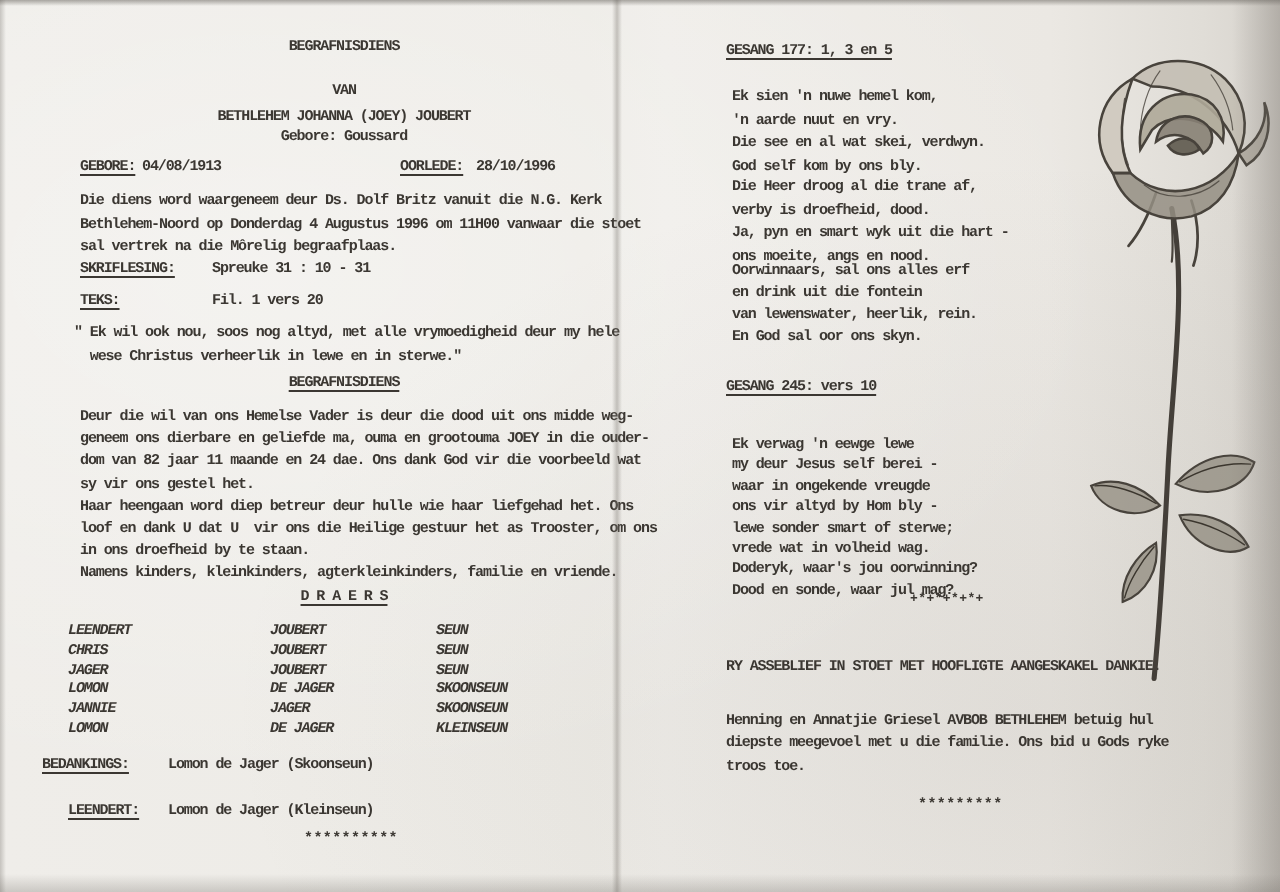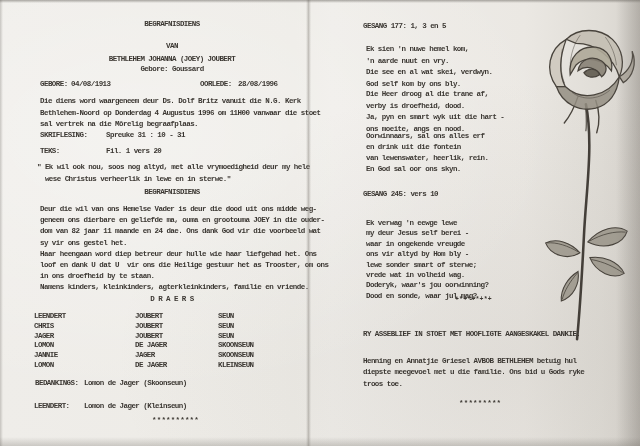--- a/index.html
+++ b/index.html
@@ -8,23 +8,23 @@
     background:
       radial-gradient(ellipse at 20% 30%, rgba(255,255,255,.35), rgba(255,255,255,0) 60%),
       radial-gradient(ellipse at 80% 80%, rgba(120,114,105,.10), rgba(0,0,0,0) 55%),
       linear-gradient(90deg,#efede9 0%,#edebe6 46%,#efede9 52%,#ebe8e3 82%,#e0ddd7 94%,#d7d3cd 100%);
     font-family:"Liberation Mono","DejaVu Sans Mono",monospace;
     font-size:7.5px;letter-spacing:-0.55px;color:#3b3732;font-weight:bold;
   }
   .abs{position:absolute;white-space:pre;}
   .pre{position:absolute;white-space:pre;line-height:11.5px;}
   .ctrL{position:absolute;left:32px;width:280px;text-align:center;white-space:pre;}
-  .u{text-underline-offset:2px;}
+  .u{text-decoration:underline;text-underline-offset:2px;}
   .vrow{height:10px;}
-  .vrow span{position:absolute;top:0;white-space:pre;}
+  .vrow span{position:absolute;top:0;white-space:pre;font-style:italic;}
   .edge-top{position:absolute;left:0;top:0;width:640px;height:3px;
     background:linear-gradient(180deg,rgba(95,91,85,.5),rgba(95,91,85,0));}
   .edge-bottom{position:absolute;left:0;bottom:0;width:640px;height:9px;
     background:linear-gradient(0deg,rgba(108,104,98,.28),rgba(108,104,98,0));}
   .edge-left{position:absolute;left:0;top:0;width:3px;height:446px;
     background:linear-gradient(90deg,rgba(100,96,90,.30),rgba(100,96,90,0));}
   .edge-right{position:absolute;right:0;top:0;width:24px;height:446px;
     background:linear-gradient(270deg,rgba(118,113,106,.38),rgba(118,113,106,0));}
   .seam{position:absolute;left:306px;top:0;width:5px;height:446px;
     background:linear-gradient(90deg,rgba(125,120,113,0),rgba(125,120,113,.40) 50%,rgba(125,120,113,0));}
@@ -37,21 +37,21 @@
 
   <div>
     <div class="ctrL" style="top:20px">BEGRAFNISDIENS</div>
     <div class="ctrL" style="top:42px">VAN</div>
     <div class="ctrL" style="top:55px">BETHLEHEM JOHANNA (JOEY) JOUBERT</div>
     <div class="ctrL" style="top:65px">Gebore: Goussard</div>
 
     <span class="abs u" style="left:40px;top:80px">GEBORE:</span>
     <span class="abs" style="left:71px;top:80px">04/08/1913</span>
     <span class="abs u" style="left:200px;top:80px">OORLEDE:</span>
-    <span class="abs" style="left:238px;top:80px">28/08/1996</span>
+    <span class="abs" style="left:238px;top:80px">28/10/1996</span>
 
     <div class="pre" style="left:40px;top:96px">Die diens word waargeneem deur Ds. Dolf Britz vanuit die N.G. Kerk
 Bethlehem-Noord op Donderdag 4 Augustus 1996 om 11H00 vanwaar die stoet
 sal vertrek na die Môrelig begraafplaas.</div>
 
     <span class="abs u" style="left:40px;top:131px">SKRIFLESING:</span>
     <span class="abs" style="left:106px;top:131px">Spreuke 31 : 10 - 31</span>
 
     <span class="abs u" style="left:40px;top:147px">TEKS:</span>
     <span class="abs" style="left:106px;top:147px">Fil. 1 vers 20</span>
@@ -95,21 +95,21 @@
       <span style="left:0">JANNIE</span>
       <span style="left:101px">JAGER</span>
       <span style="left:184px">SKOONSEUN</span>
     </div>
     <div class="abs vrow" style="left:34px;top:361px;width:270px">
       <span style="left:0">LOMON</span>
       <span style="left:101px">DE JAGER</span>
       <span style="left:184px">KLEINSEUN</span>
     </div>
 
-    <span class="abs u" style="left:35px;top:379px">BEDANKINGS:</span>
+    <span class="abs u" style="left:21px;top:379px">BEDANKINGS:</span>
     <span class="abs" style="left:84px;top:379px">Lomon de Jager (Skoonseun)</span>
 
     <span class="abs u" style="left:34px;top:402px">LEENDERT:</span>
     <span class="abs" style="left:84px;top:402px">Lomon de Jager (Kleinseun)</span>
 
     <span class="abs stars" style="left:152px;top:416px">**********</span>
   </div>
 
   <div>
     <span class="abs u" style="left:363px;top:22px">GESANG 177: 1, 3 en 5</span>

